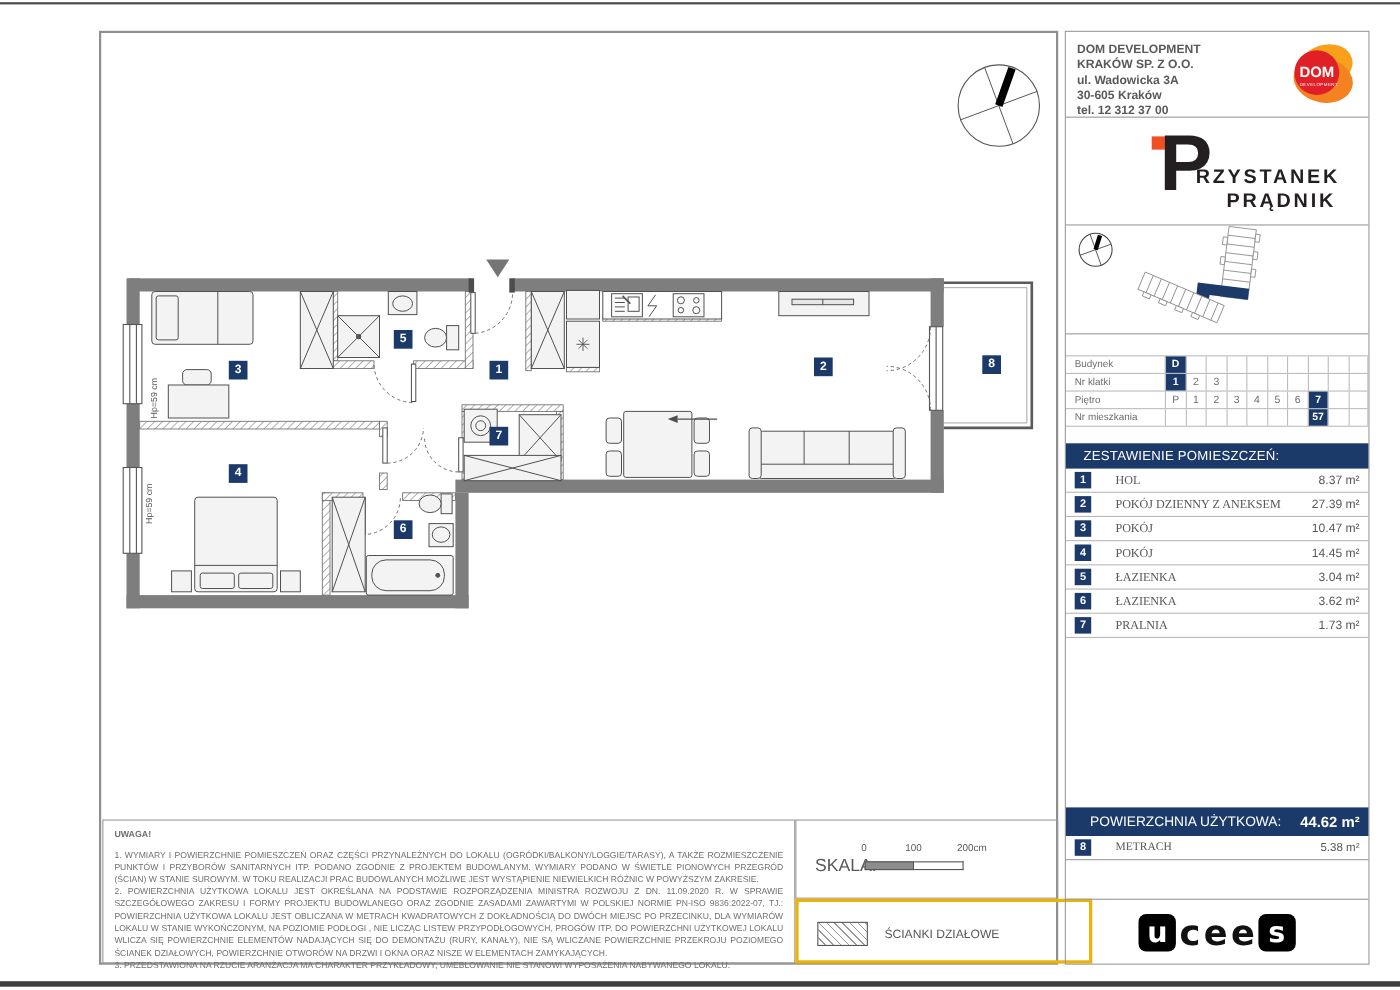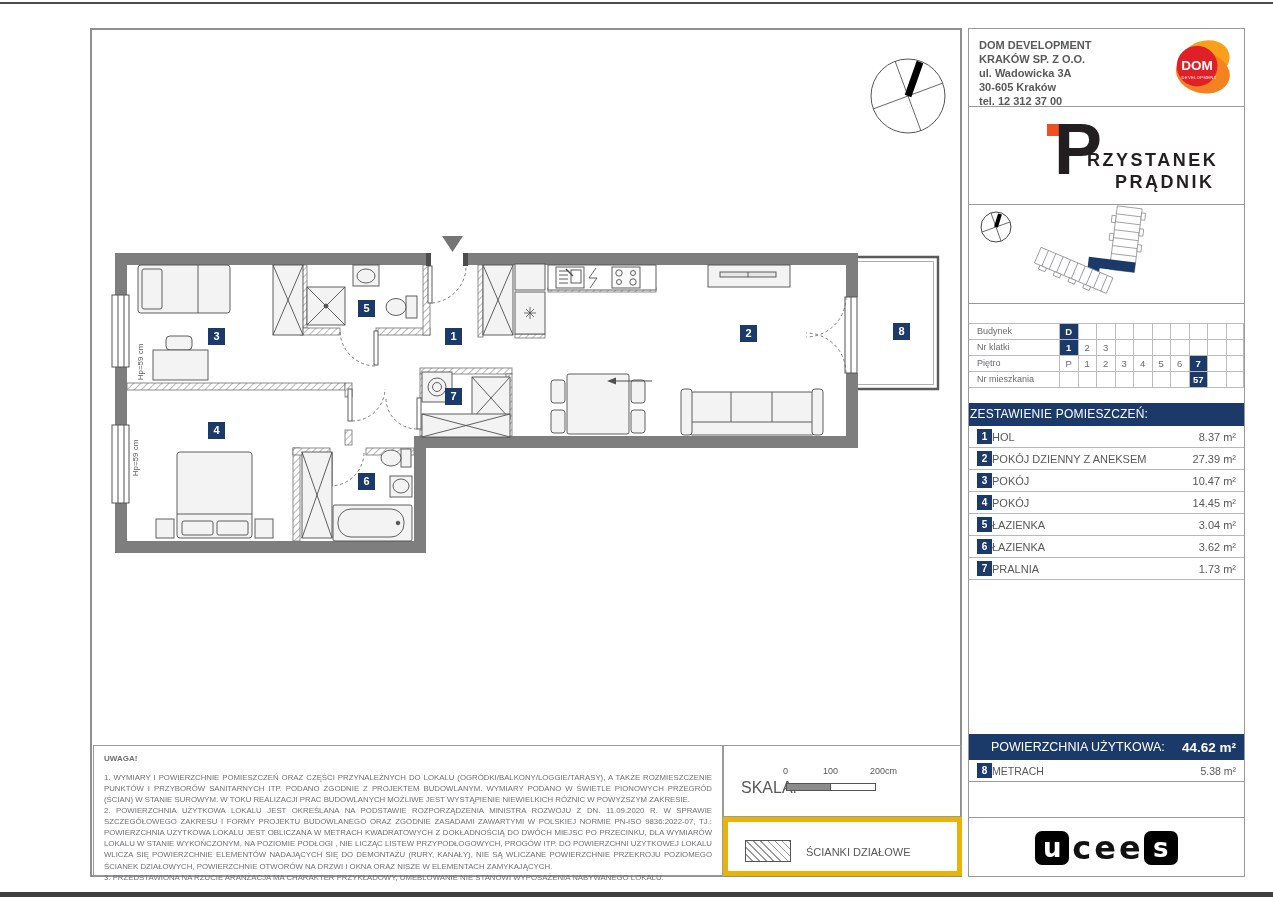--- a/index.html
+++ b/index.html
@@ -13,21 +13,21 @@
   .notes-box{position:absolute;left:93px;top:745px;width:630px;height:131px;border:1px solid #9a9a9a;
              box-sizing:border-box;padding:8px 10px;color:#6e6f72;}
   .notes-title{font-size:8px;font-weight:bold;margin-bottom:9px;}
   .note-p{font-size:7.8px;line-height:1.42;text-align:justify;}
   .scale-box{position:absolute;left:723px;top:745px;width:239px;height:72px;border:1px solid #9a9a9a;box-sizing:border-box;}
   .scale-label{position:absolute;left:17px;top:33px;font-size:16px;color:#57585a;}
   .scale-bar{position:absolute;left:62px;top:37px;width:90px;height:8px;display:flex;}
   .scale-seg1{width:45px;height:8px;background:#8c8c8c;border:1px solid #555;box-sizing:border-box;}
   .scale-seg2{width:45px;height:8px;background:#fff;border:1px solid #555;border-left:none;box-sizing:border-box;}
   .scale-tick{position:absolute;top:20px;font-size:9px;color:#57585a;}
-  .legend-box{position:absolute;left:723px;top:817px;width:239px;height:59px;border:5px solid #eab308;box-sizing:border-box;}
+  .legend-box{position:absolute;left:723px;top:817px;width:270px;height:59px;border:3px solid #eab308;box-sizing:border-box;}
   .legend-swatch{position:absolute;left:17px;top:18px;width:46px;height:22px;border:1px solid #555;box-sizing:border-box;
       background:repeating-linear-gradient(45deg,#fff,#fff 4px,#999 4px,#999 5px);}
   .legend-label{position:absolute;left:78px;top:24px;font-size:11px;color:#57585a;}
   
   .sidebar{position:absolute;left:968px;top:28px;width:277px;height:849px;border:1px solid #9a9a9a;box-sizing:border-box;}
   .sb-sec{position:absolute;left:0;width:275px;box-sizing:border-box;}
   .sec-company{top:0;height:78px;border-bottom:1px solid #9a9a9a;}
   .company-text{position:absolute;left:10px;top:9px;font-size:11px;font-weight:bold;line-height:14px;color:#58595b;}
   .dom-logo{position:absolute;right:12px;top:9px;}
   .sec-project{top:78px;height:98px;border-bottom:1px solid #9a9a9a;}
@@ -39,26 +39,26 @@
   .sec-siteplan{top:176px;height:99px;border-bottom:1px solid #9a9a9a;}
   .sec-table{top:275px;height:99px;}
   #unit-table{position:absolute;left:0;top:19px;width:275px;}
   .ut-row{display:flex;height:15px;border-bottom:1px solid #bcbcbc;}
   .ut-row:first-child{border-top:1px solid #bcbcbc;}
   .ut-label{width:90px;font-size:9px;color:#6a6b6e;padding-left:8px;line-height:15px;box-sizing:border-box;}
   .ut-cell{width:18.5px;font-size:9.5px;color:#6a6b6e;text-align:center;line-height:15px;border-left:1px solid #bcbcbc;box-sizing:border-box;}
   .ut-cell:last-child{border-right:1px solid #bcbcbc;}
   .ut-cell.hl{background:#1b3a6a;color:#fff;font-weight:bold;}
   .rooms-header{position:absolute;left:0;top:374px;width:275px;height:23px;background:#1b3a6a;color:#fff;
-      font-size:12px;line-height:23px;padding-left:1px;box-sizing:border-box;letter-spacing:.2px;}
+      font-size:12px;line-height:23px;padding-left:16px;box-sizing:border-box;letter-spacing:.2px;}
   #room-rows{position:absolute;left:0;top:397px;width:275px;}
   .room-row{display:flex;align-items:center;height:21px;border-bottom:1px solid #b8b8b8;}
   .badge{display:inline-block;width:15px;height:15px;background:#1b3a6a;color:#fff;font-size:10px;font-weight:bold;
       text-align:center;line-height:15px;margin-left:8px;flex:0 0 15px;}
-  .rname{font-size:11px;color:#57585a;margin-left:0;flex:1;}
+  .rname{font-size:11px;color:#57585a;margin-left:22px;flex:1;font-family:Liberation Serif, serif;}
   .rarea{font-size:11px;color:#57585a;margin-right:8px;text-align:right;}
   .area-bar{position:absolute;left:0;top:705px;width:275px;height:26px;background:#1b3a6a;color:#fff;
       display:flex;align-items:center;justify-content:space-between;padding:0 8px 0 22px;box-sizing:border-box;}
   .area-bar .lbl{font-size:12.5px;}
   .area-bar .val{font-size:13.5px;font-weight:bold;}
   .balcony-row{position:absolute;left:0;top:731px;width:275px;height:21px;display:flex;align-items:center;
       border-bottom:1px solid #9a9a9a;}
   .balcony-row .rname,.balcony-row .rarea{font-size:10.5px;}
   .ucees-box{position:absolute;left:0;top:788px;width:275px;height:59px;border-top:1px solid #9a9a9a;
       display:flex;align-items:center;justify-content:center;gap:3px;}

